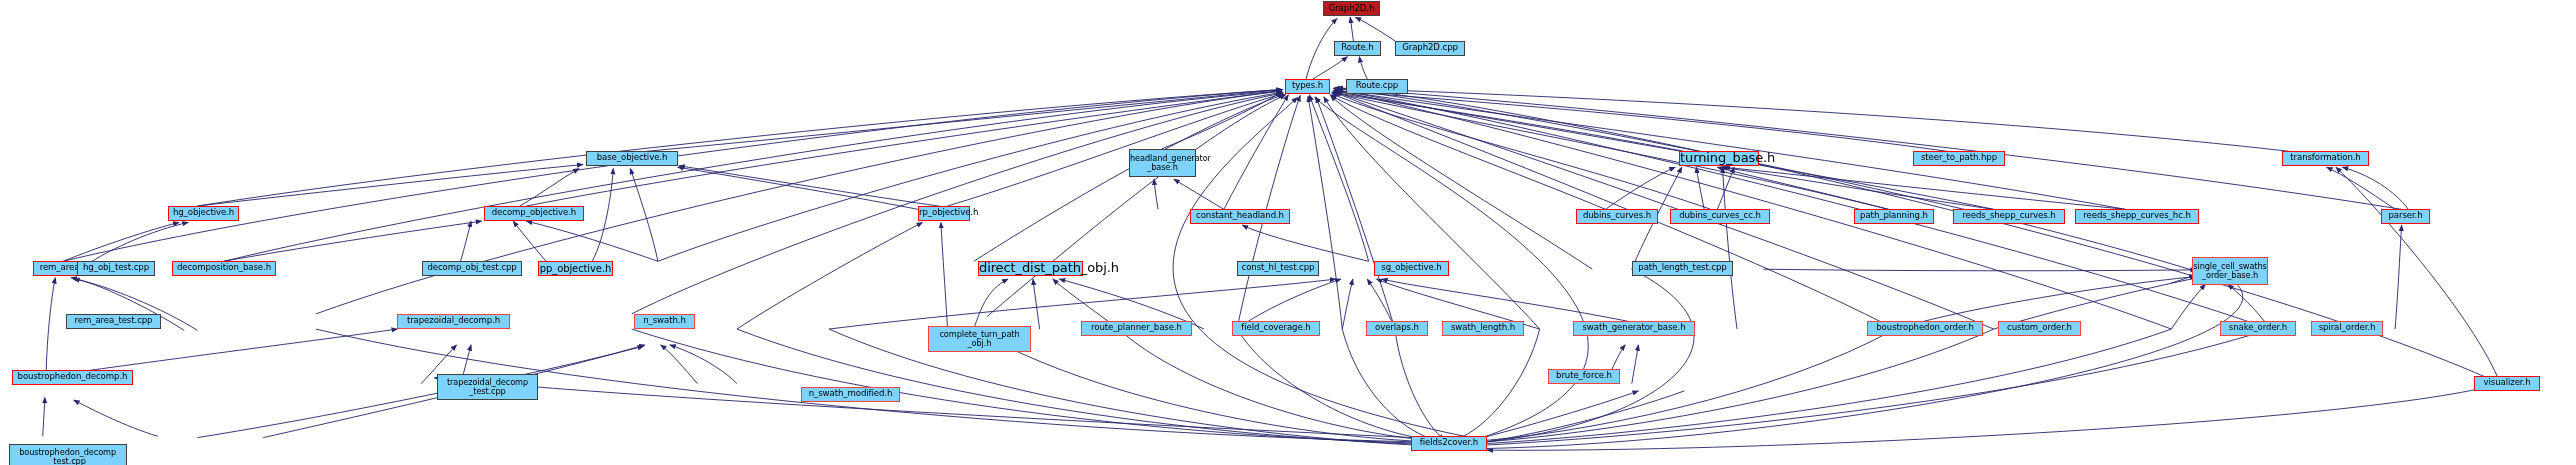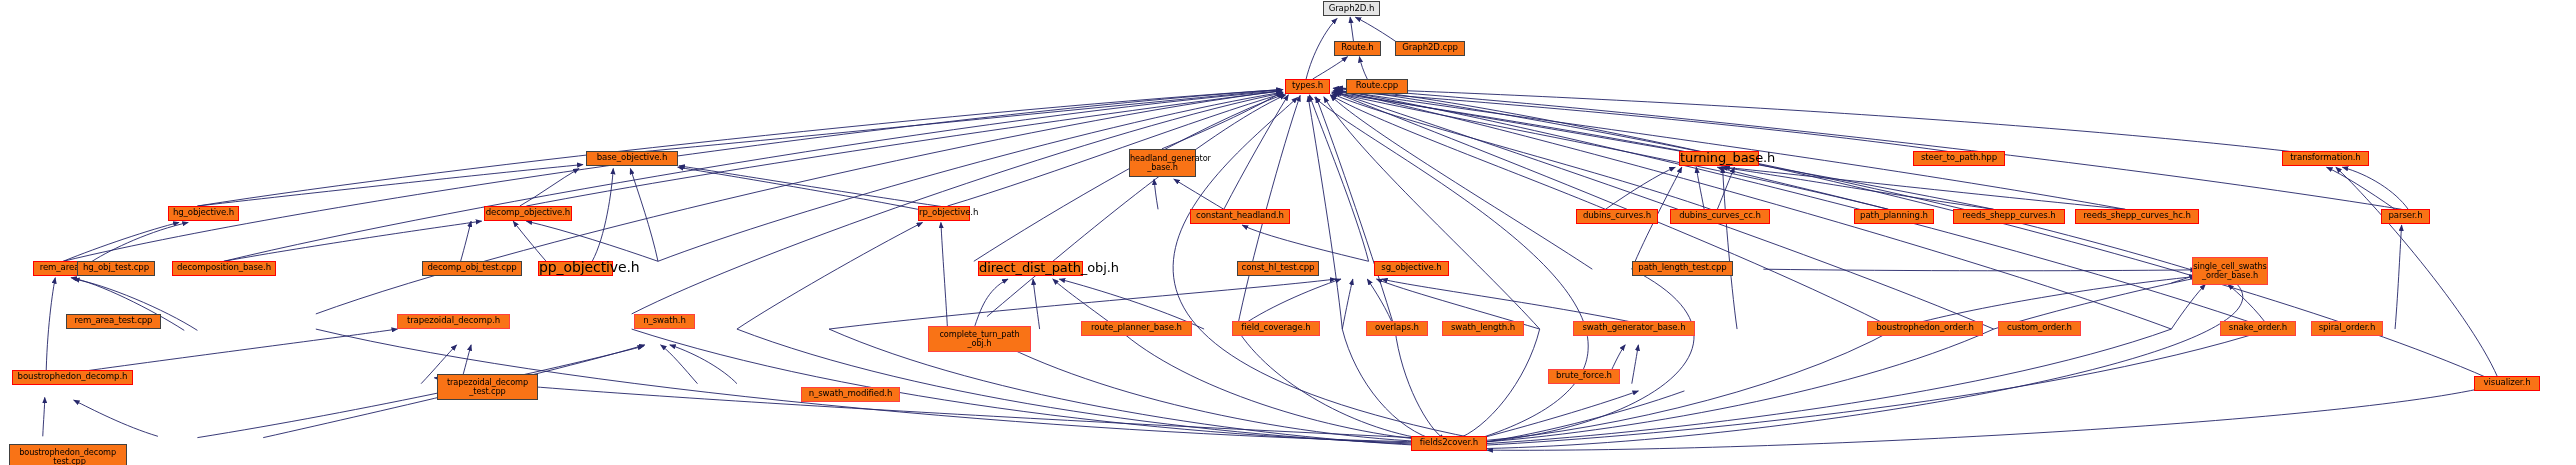--- a/index.html
+++ b/index.html
@@ -6,28 +6,28 @@
   body{font-family:"DejaVu Sans","Liberation Sans",sans-serif;}
   #graph{position:relative;width:2576px;height:466px;background:#fff;overflow:hidden;}
   #edges{position:absolute;left:0;top:0;width:2576px;height:466px;}
   .node{
     position:absolute;
     box-sizing:border-box;
     display:flex;
     align-items:center;
     justify-content:center;
     text-align:center;
-    background:#f97316;
+    background:#7dd3fc;
     line-height:1.12;
     white-space:pre-line;
     letter-spacing:-0.1px;
     z-index:5;
   }
   .node .lbl{display:block;width:100%;}
-  .n-root{border:0.7px solid #404040;background:#e5e5e5;color:#000;}
+  .n-root{border:0.7px solid #404040;background:#b91c1c;color:#000;}
   .n-black{border:0.7px solid #404040;color:#000;}
   .n-red{border:0.7px solid #ff0000;color:#000;}
   .n-redthick{border:1.3px solid #ff4040;color:#000;}
 </style>
 </head>
 <body>
 
 <div id="graph">
 
   <svg id="edges" viewBox="0 0 3915 708" xmlns="http://www.w3.org/2000/svg">
@@ -210,21 +210,21 @@
 
   <div class="node n-red" style="left:1913px;top:151px;width:92px;height:14.5px;font-size:8.6px;">
     <span class="lbl">steer_to_path.hpp</span></div>
 
   <div class="node n-red" style="left:2282px;top:151px;width:87px;height:14.5px;font-size:8.6px;">
     <span class="lbl">transformation.h</span></div>
 
   <div class="node n-red" style="left:168px;top:206px;width:71px;height:14.5px;font-size:8.6px;">
     <span class="lbl">hg_objective.h</span></div>
 
-  <div class="node n-red" style="left:484px;top:206px;width:88px;height:14.5px;font-size:8.6px;">
+  <div class="node n-red" style="left:484px;top:206px;width:100px;height:14.5px;font-size:8.6px;">
     <span class="lbl">decomp_objective.h</span></div>
 
   <div class="node n-red" style="left:918px;top:206px;width:52px;height:14.5px;font-size:8.6px;">
     <span class="lbl">rp_objective.h</span></div>
 
   <div class="node n-red" style="left:1190px;top:209px;width:100px;height:14.5px;font-size:8.6px;">
     <span class="lbl">constant_headland.h</span></div>
 
   <div class="node n-red" style="left:1576px;top:209px;width:82px;height:14.5px;font-size:8.6px;">
     <span class="lbl">dubins_curves.h</span></div>
@@ -249,21 +249,21 @@
 
   <div class="node n-black" style="left:77px;top:261px;width:78px;height:14.5px;font-size:8.6px;">
     <span class="lbl">hg_obj_test.cpp</span></div>
 
   <div class="node n-red" style="left:172px;top:261px;width:104px;height:14.5px;font-size:8.6px;">
     <span class="lbl">decomposition_base.h</span></div>
 
   <div class="node n-black" style="left:422px;top:261px;width:100px;height:14.5px;font-size:8.6px;">
     <span class="lbl">decomp_obj_test.cpp</span></div>
 
-  <div class="node n-red" style="left:538px;top:261px;width:75px;height:14.5px;font-size:14px;">
+  <div class="node n-red" style="left:538px;top:261px;width:75px;height:14.5px;font-size:10px;">
     <span class="lbl">pp_objective.h</span></div>
 
   <div class="node n-red" style="left:978px;top:261px;width:105px;height:14.5px;font-size:13px;">
     <span class="lbl">direct_dist_path_obj.h</span></div>
 
   <div class="node n-black" style="left:1237px;top:261px;width:82px;height:14.5px;font-size:8.6px;">
     <span class="lbl">const_hl_test.cpp</span></div>
 
   <div class="node n-red" style="left:1374px;top:261px;width:75px;height:14.5px;font-size:8.6px;">
     <span class="lbl">sg_objective.h</span></div>

